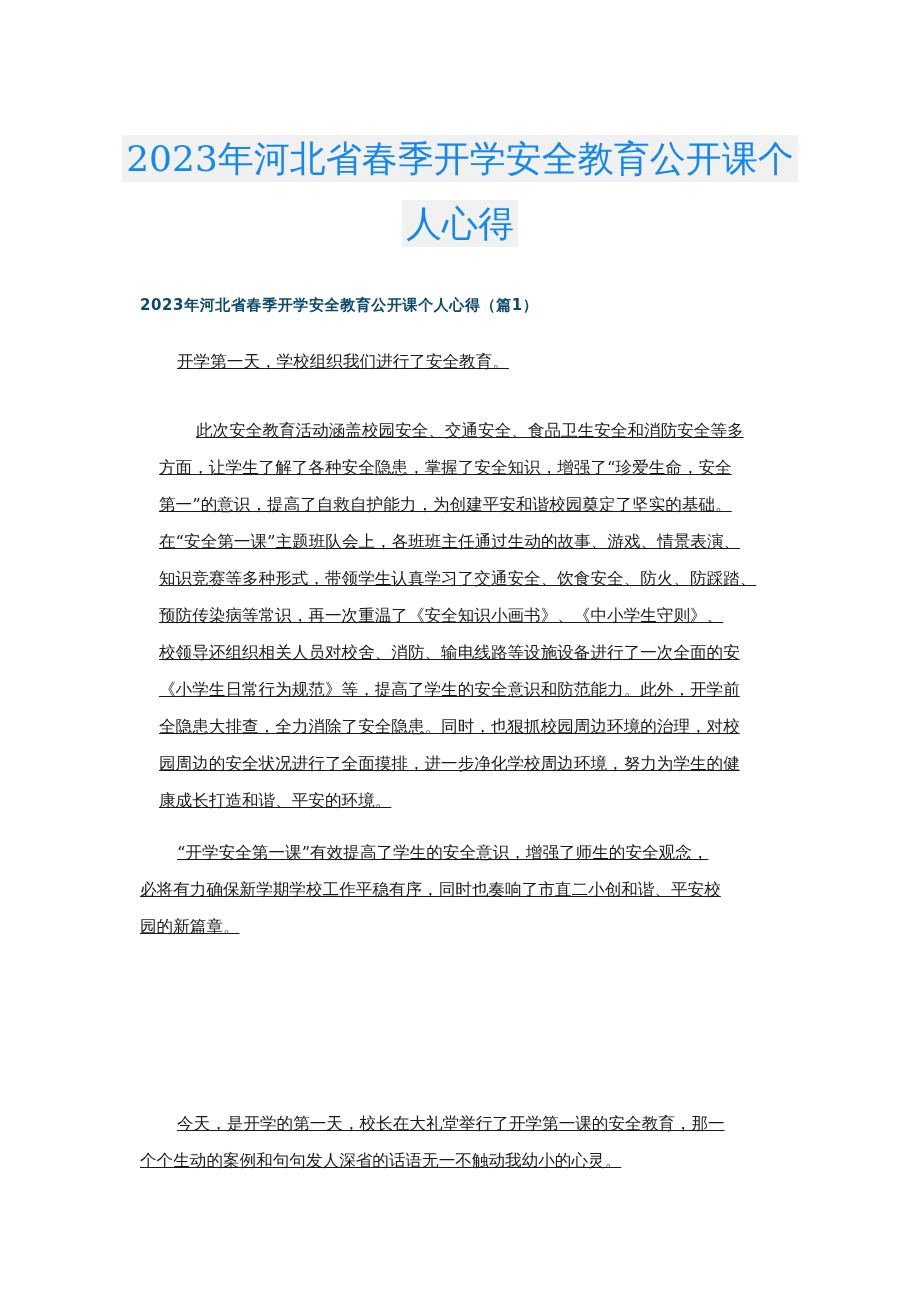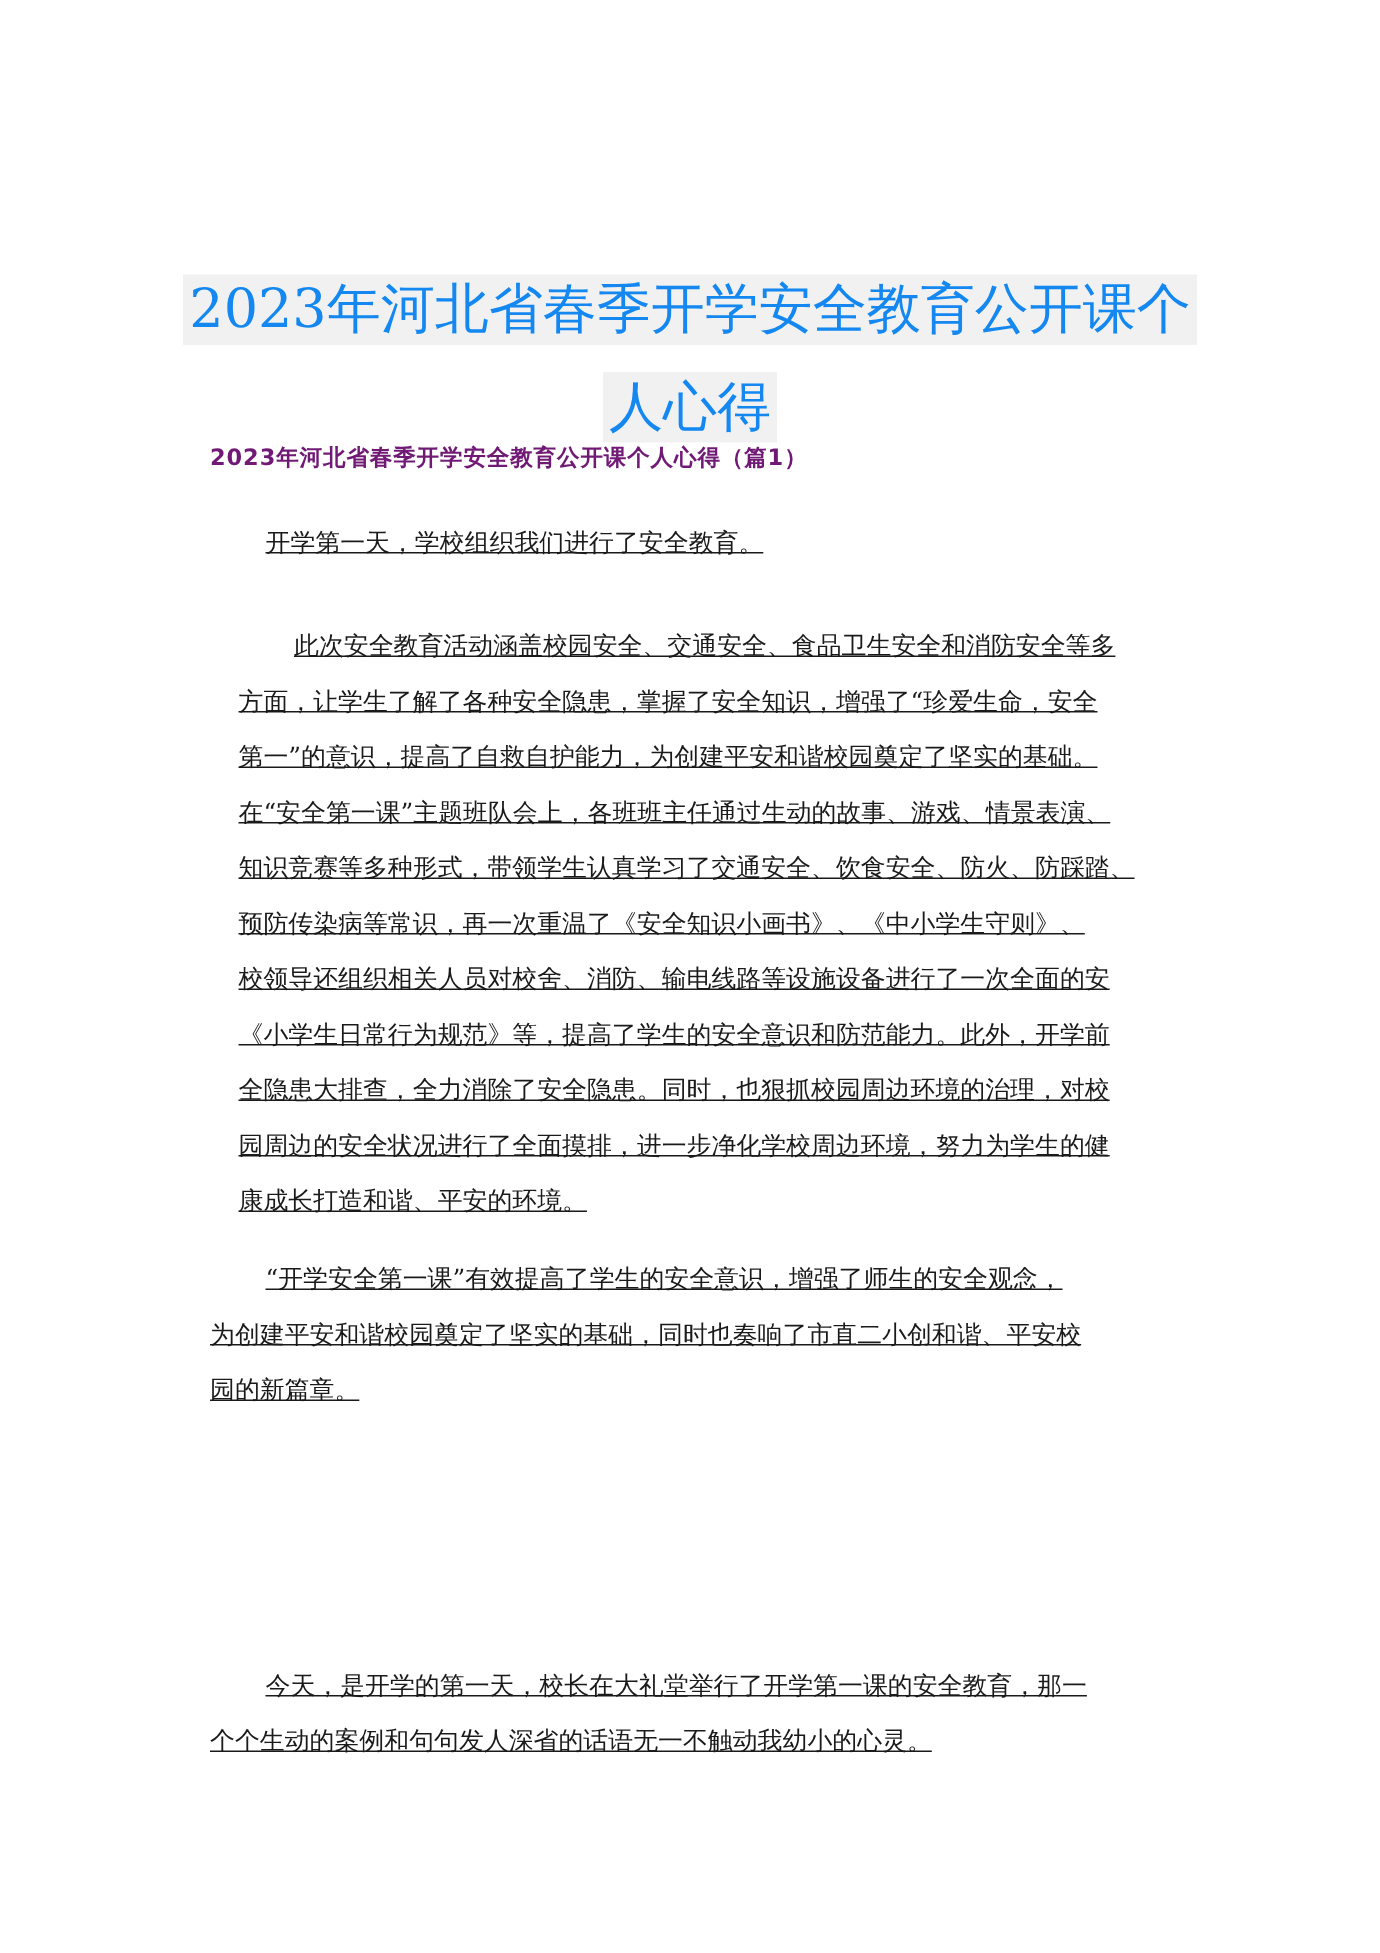--- a/index.html
+++ b/index.html
@@ -2,24 +2,24 @@
 <html><head>
 <meta charset="utf-8">
 <style>
   html, body { margin: 0; padding: 0; background: #ffffff; }
   body { width: 920px; height: 1302px; position: relative; overflow: hidden;
          font-family: "DejaVu Serif", "Liberation Serif", serif; color: #1a1a1a; }
   .page { position: absolute; left: 0; top: 0; width: 920px; height: 1302px; }
   .title-wrap { position: absolute; left: 0; width: 920px; text-align: center; }
   .title-line { display: inline-block; background: #f1f1f1; color: #1488f0;
                 font-family: "DejaVu Serif", "Liberation Serif", serif;
-                font-size: 36px; line-height: 47px; padding: 0 4px; letter-spacing: 0px; margin-top: 48px; }
+                font-size: 36px; line-height: 47px; padding: 0 4px; letter-spacing: 0px; }
   #t1 { top: 135px; }
   #t2 { top: 200px; }
-  .heading { position: absolute; left: 140px; color: #701a75; font-weight: bold;
+  .heading { position: absolute; left: 140px; color: #0c4a6e; font-weight: bold;
              font-family: "DejaVu Sans", "Liberation Sans", sans-serif;
              font-size: 15px; letter-spacing: 0.6px; white-space: nowrap; }
   .para { position: absolute; left: 140px; width: 640px; font-size: 16.6px;
           line-height: 37px; text-align: justify; text-decoration: underline; }
   .para .line { display: block; white-space: nowrap; height: 37px; }
   .indent { padding-left: 37px; }
 </style>
 </head>
 <body>
 
@@ -47,21 +47,21 @@
     <span class="line">预防传染病等常识，再一次重温了《安全知识小画书》、《中小学生守则》、</span>
     <span class="line">校领导还组织相关人员对校舍、消防、输电线路等设施设备进行了一次全面的安</span>
     <span class="line">《小学生日常行为规范》等，提高了学生的安全意识和防范能力。此外，开学前</span>
     <span class="line">全隐患大排查，全力消除了安全隐患。同时，也狠抓校园周边环境的治理，对校</span>
     <span class="line">园周边的安全状况进行了全面摸排，进一步净化学校周边环境，努力为学生的健</span>
     <span class="line">康成长打造和谐、平安的环境。</span>
   </div>
 
   <div class="para" style="top:834px;">
     <span class="line indent">“开学安全第一课”有效提高了学生的安全意识，增强了师生的安全观念，</span>
-    <span class="line">为创建平安和谐校园奠定了坚实的基础，同时也奏响了市直二小创和谐、平安校</span>
+    <span class="line">必将有力确保新学期学校工作平稳有序，同时也奏响了市直二小创和谐、平安校</span>
     <span class="line">园的新篇章。</span>
   </div>
 
 
   <div class="para" style="top:1105px;">
     <span class="line indent">今天，是开学的第一天，校长在大礼堂举行了开学第一课的安全教育，那一</span>
     <span class="line">个个生动的案例和句句发人深省的话语无一不触动我幼小的心灵。</span>
   </div>
 
 </div>

